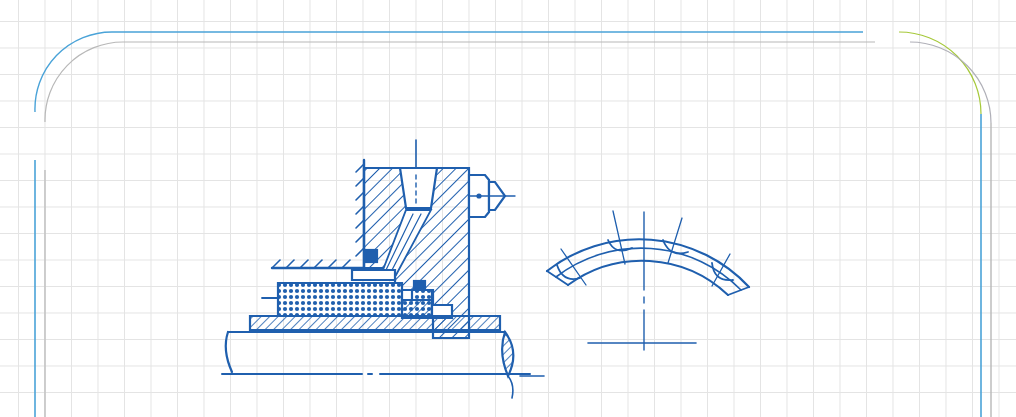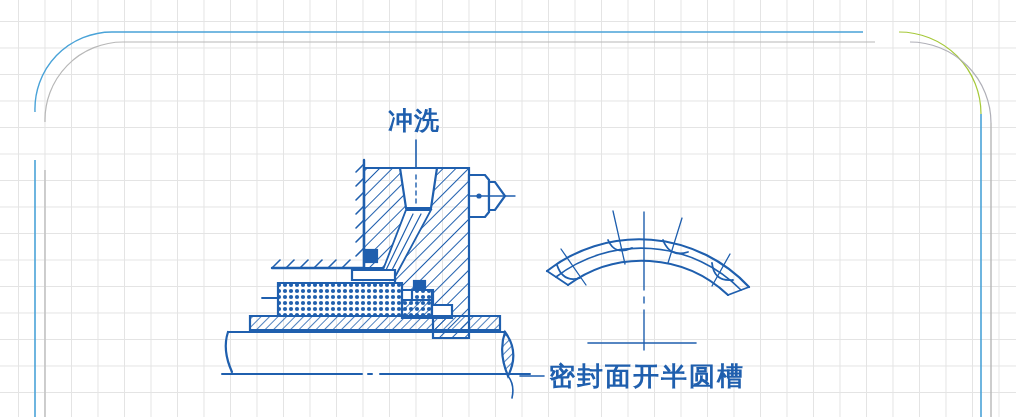--- a/index.html
+++ b/index.html
@@ -139,15 +139,13 @@
       <line x1="644" y1="212" x2="644" y2="290" stroke-width="1.4"></line>
       <line x1="644" y1="297" x2="644" y2="303" stroke-width="1.4"></line>
       <line x1="644" y1="310" x2="644" y2="350" stroke-width="1.4"></line>
 
       <line x1="588" y1="343" x2="696" y2="343" stroke-width="1.6"></line>
 
       <line x1="520" y1="376" x2="544" y2="376" stroke-width="1.6"></line>
     </g>
   </svg>
 
-  <div class="label label-flush">冲洗</div>
-  <div class="label label-groove">密封面开半圆槽</div>
 </div>
 
 </body></html>

